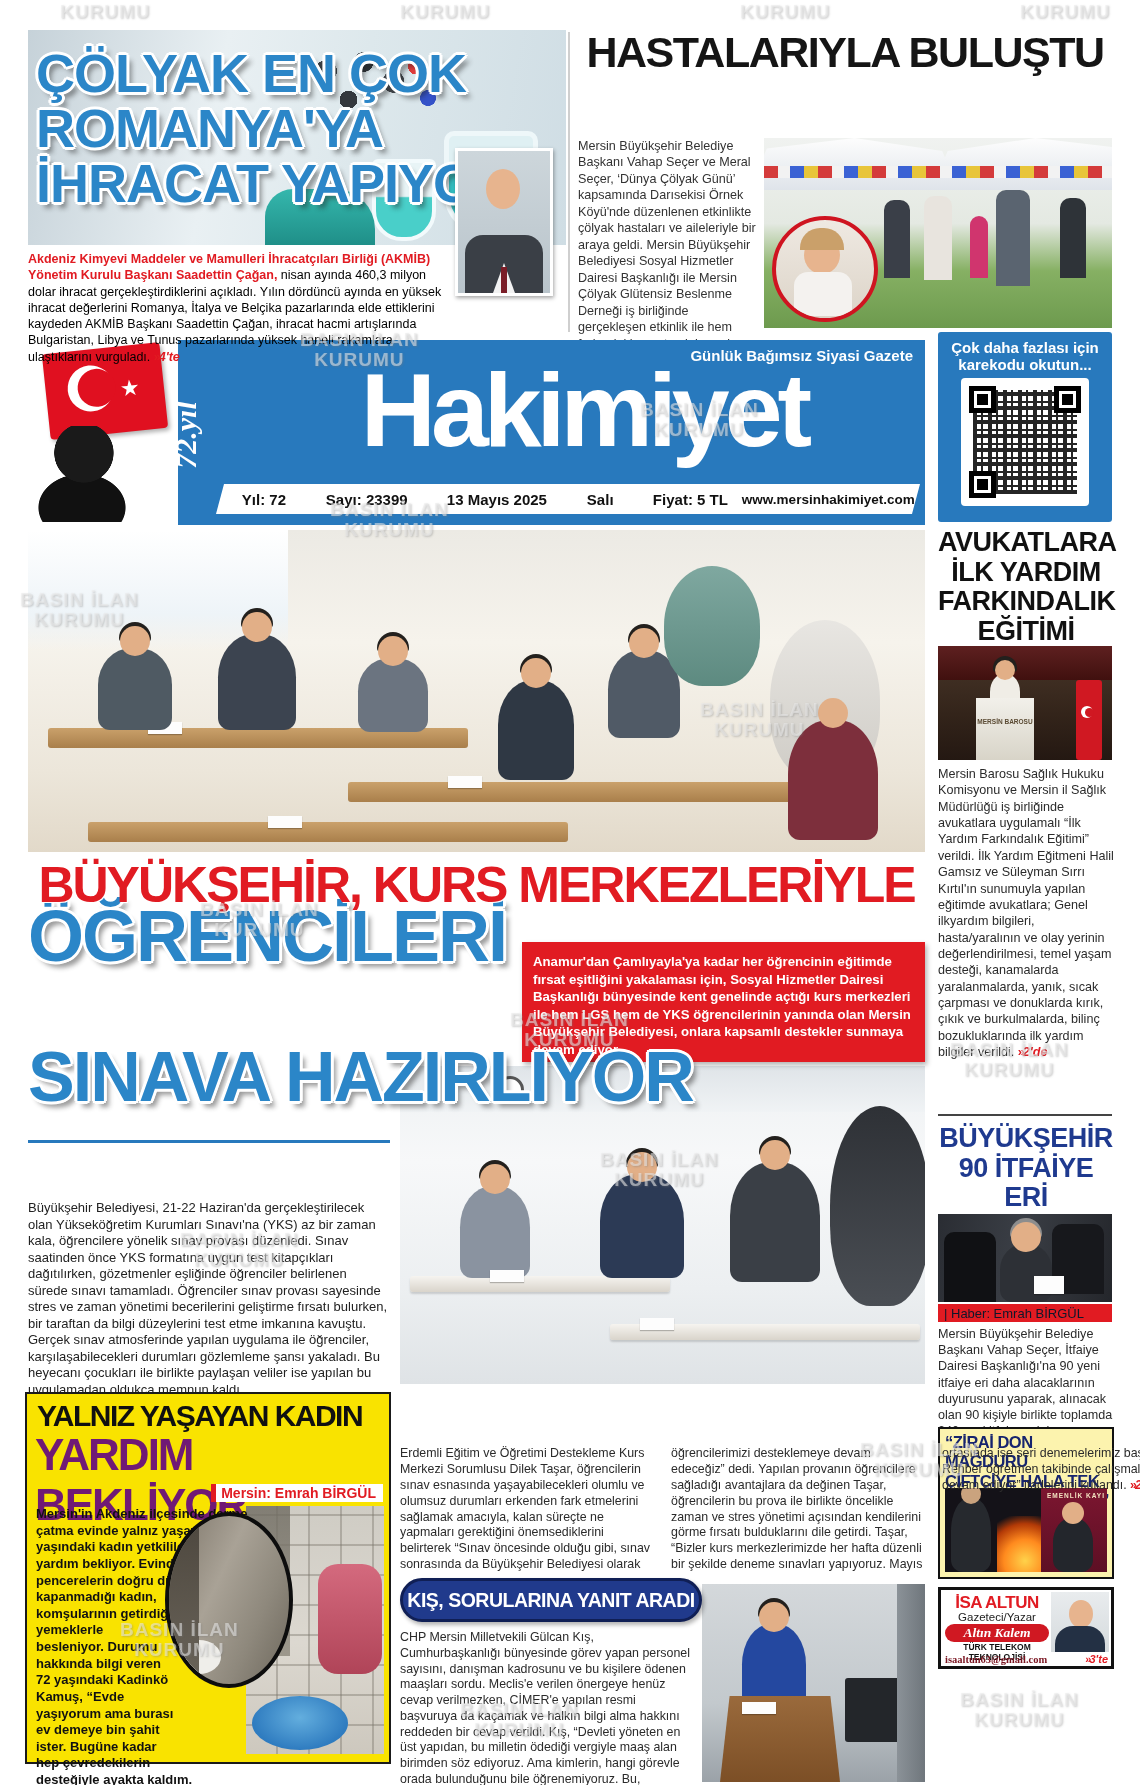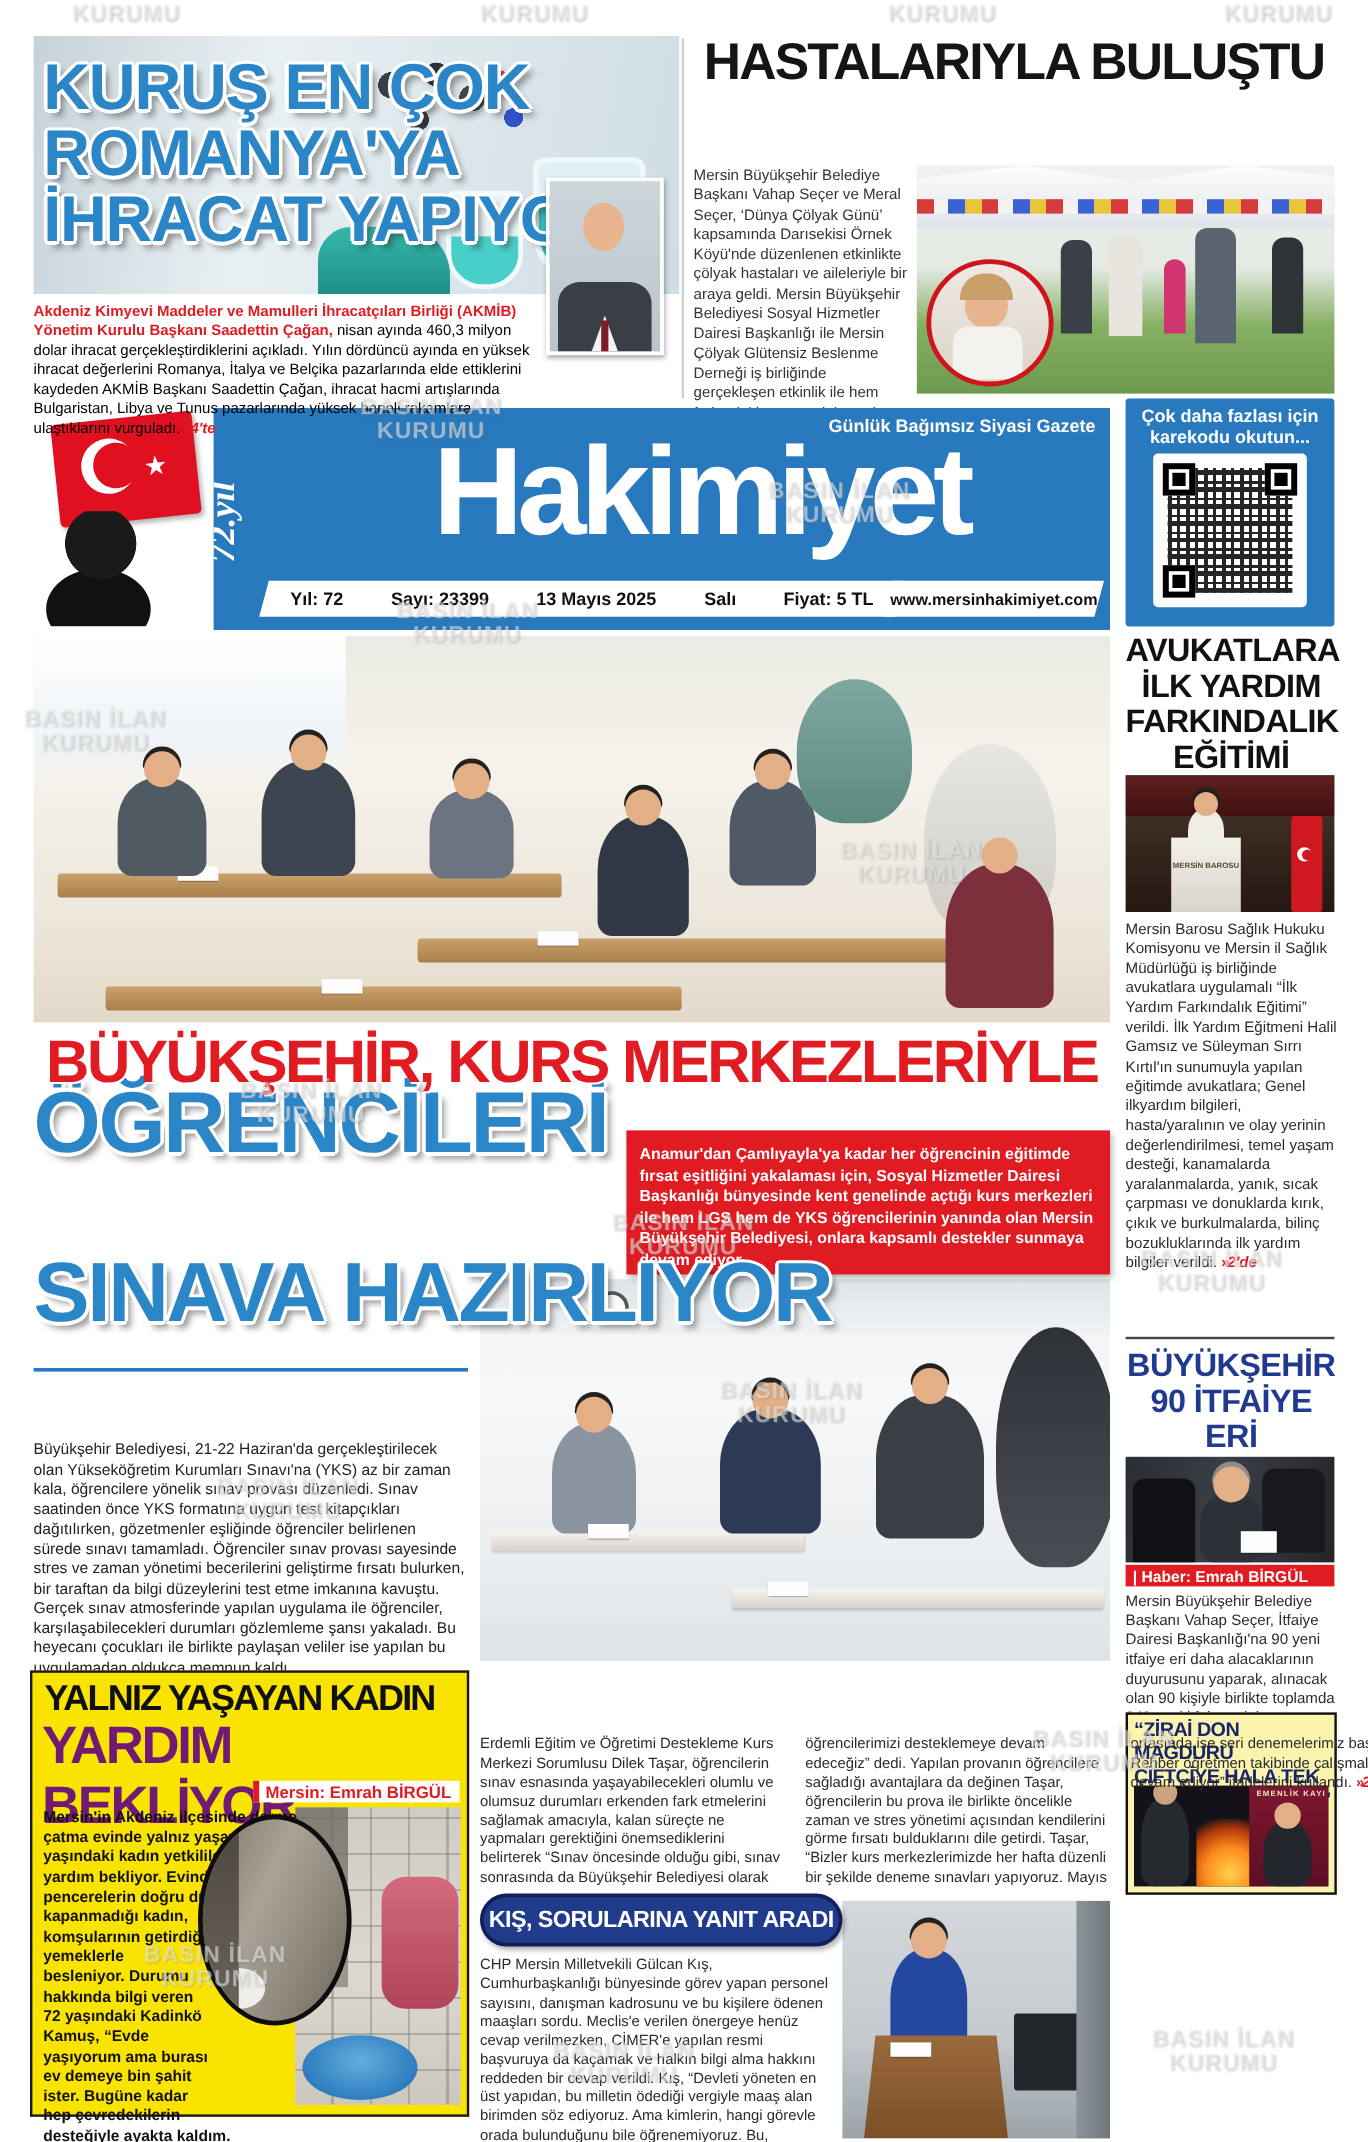--- a/index.html
+++ b/index.html
@@ -165,22 +165,22 @@
   .baro-text{position:absolute;left:0;top:20px;width:100%;text-align:center;font-size:6.5px;font-weight:bold;color:#5a4a33;}
   .tflag{position:absolute;right:10px;bottom:0;width:26px;height:80px;background:#d01822;border-radius:3px;}
   .tflag:before{content:"";position:absolute;left:5px;top:26px;width:12px;height:12px;border-radius:50%;background:#fff;}
   .tflag:after{content:"";position:absolute;left:9px;top:28px;width:9px;height:9px;border-radius:50%;background:#d01822;}
   .avukat-body{left:938px;top:766px;width:177px;font-size:12.6px;line-height:1.3;color:#2b2b2b;}
   .divider{left:938px;top:1114px;width:174px;height:2px;background:#444;}
   .itfaiye-title{top:1124px;font-size:27px;color:#1f3a8f;}
   .secer-photo{left:938px;top:1214px;width:174px;height:88px;overflow:hidden;
       background:linear-gradient(100deg,#2a2d33 0%,#3a3e45 45%,#24262b 100%);}
   .chairback{position:absolute;width:52px;height:70px;border-radius:10px 10px 0 0;background:#17181c;}
-  .red-byline{left:938px;top:1304px;width:174px;height:18px;background:#e11b22;color:#ffffff;display:flex;
-      align-items:center;font-weight:bold;font-size:13px;padding-left:6px;box-sizing:border-box;}
+  .red-byline{left:938px;top:1304px;width:174px;height:18px;background:#e11b22;color:#0f172a;display:flex;
+      align-items:center;font-weight:normal;font-size:13px;padding-left:6px;box-sizing:border-box;}
   .itfaiye-body{left:938px;top:1326px;width:177px;font-size:12.6px;line-height:1.29;color:#2b2b2b;}
   .zirai-box{left:938px;top:1427px;width:176px;height:152px;background:#fcf3ae;border:2px solid #111;box-sizing:border-box;}
   .zirai-title{position:absolute;left:5px;top:4px;width:166px;font-size:16.5px;font-weight:bold;color:#16246e;line-height:1.18;letter-spacing:-0.5px;}
   .zirai-photo{position:absolute;left:5px;bottom:5px;width:162px;height:84px;overflow:hidden;background:#141218;}
   .fire{position:absolute;left:52px;bottom:0;width:56px;height:56px;
       background:radial-gradient(circle at 50% 80%,#ffd24a 0%,#ff8a1e 40%,#b33a07 70%,transparent 90%);}
   .zman{position:absolute;right:0;top:0;width:66px;height:100%;background:linear-gradient(#7c1630,#5d0f24);}
   .zban-txt{position:absolute;right:2px;top:4px;font-size:6.5px;color:#f3e2c0;font-weight:bold;letter-spacing:1px;}
   .isa-box{left:938px;top:1587px;width:176px;height:82px;background:#fff;border:3px solid #111;box-sizing:border-box;}
   .isa-name{position:absolute;left:6px;top:3px;width:100px;text-align:center;color:#e11b22;font-weight:bold;font-size:17px;letter-spacing:-0.5px;}
@@ -198,21 +198,21 @@
 
 <div class="page">
 
   <div class="abs lab-photo">
     <div class="molecule"></div>
     <div class="lab-flask2"></div>
     <div class="lab-flask"></div>
     <div class="glove"></div>
   </div>
   <div class="abs akmib-title hl-blue">
-    <div>KURUŞ EN ÇOK</div>
+    <div>ÇÖLYAK EN ÇOK</div>
     <div>ROMANYA'YA</div>
     <div>İHRACAT YAPIYOR</div>
   </div>
   <div class="abs suit-portrait">
     <div class="head-c" style="left:28px;top:18px;width:34px;height:40px;"></div>
     <div class="suit-body" style="width:78px;height:58px;"></div>
     <div class="shirt-v"></div>
     <div class="tie"></div>
   </div>
   <div class="abs akmib-para">
@@ -435,20 +435,35 @@
         </div>
       <div class="zman">
         <div class="zban-txt">EMENLİK KAYI</div>
         <div class="stud" style="left:12px;top:30px;width:40px;height:54px;background:#23262c;">
             <div class="hd" style="width:22px;height:22px;top:-16px;"></div>
           </div>
       </div>
     </div>
   </div>
 
+  <div class="abs isa-box">
+    <div class="isa-name">İSA ALTUN</div>
+    <div class="isa-role">Gazeteci/Yazar</div>
+    <div class="pen-pill">Altın Kalem</div>
+    <div class="isa-org">
+      <div>TÜRK TELEKOM</div>
+      <div>TEKNOLOJİSİ</div>
+    </div>
+    <div class="isa-photo">
+      <div class="head-c" style="left:18px;top:8px;width:24px;height:28px;"></div>
+      <div class="suit-body" style="width:50px;height:26px;background:#233044;"></div>
+    </div>
+    <div class="isa-mail">isaaltun63@gmail.com</div>
+    <div class="isa-ref"><span class="chev">»</span><span class="ref">3'te</span></div>
+  </div>
 
   <div class="wm" style="left:60px;top:2px;"><span>KURUMU</span></div>
   <div class="wm" style="left:400px;top:2px;"><span>KURUMU</span></div>
   <div class="wm" style="left:740px;top:2px;"><span>KURUMU</span></div>
   <div class="wm" style="left:1020px;top:2px;"><span>KURUMU</span></div>
   <div class="wm" style="left:300px;top:330px;"><span>BASIN İLAN</span><br><span>KURUMU</span></div>
   <div class="wm" style="left:640px;top:400px;"><span>BASIN İLAN</span><br><span>KURUMU</span></div>
   <div class="wm" style="left:20px;top:590px;"><span>BASIN İLAN</span><br><span>KURUMU</span></div>
   <div class="wm" style="left:330px;top:500px;"><span>BASIN İLAN</span><br><span>KURUMU</span></div>
   <div class="wm" style="left:700px;top:700px;"><span>BASIN İLAN</span><br><span>KURUMU</span></div>

